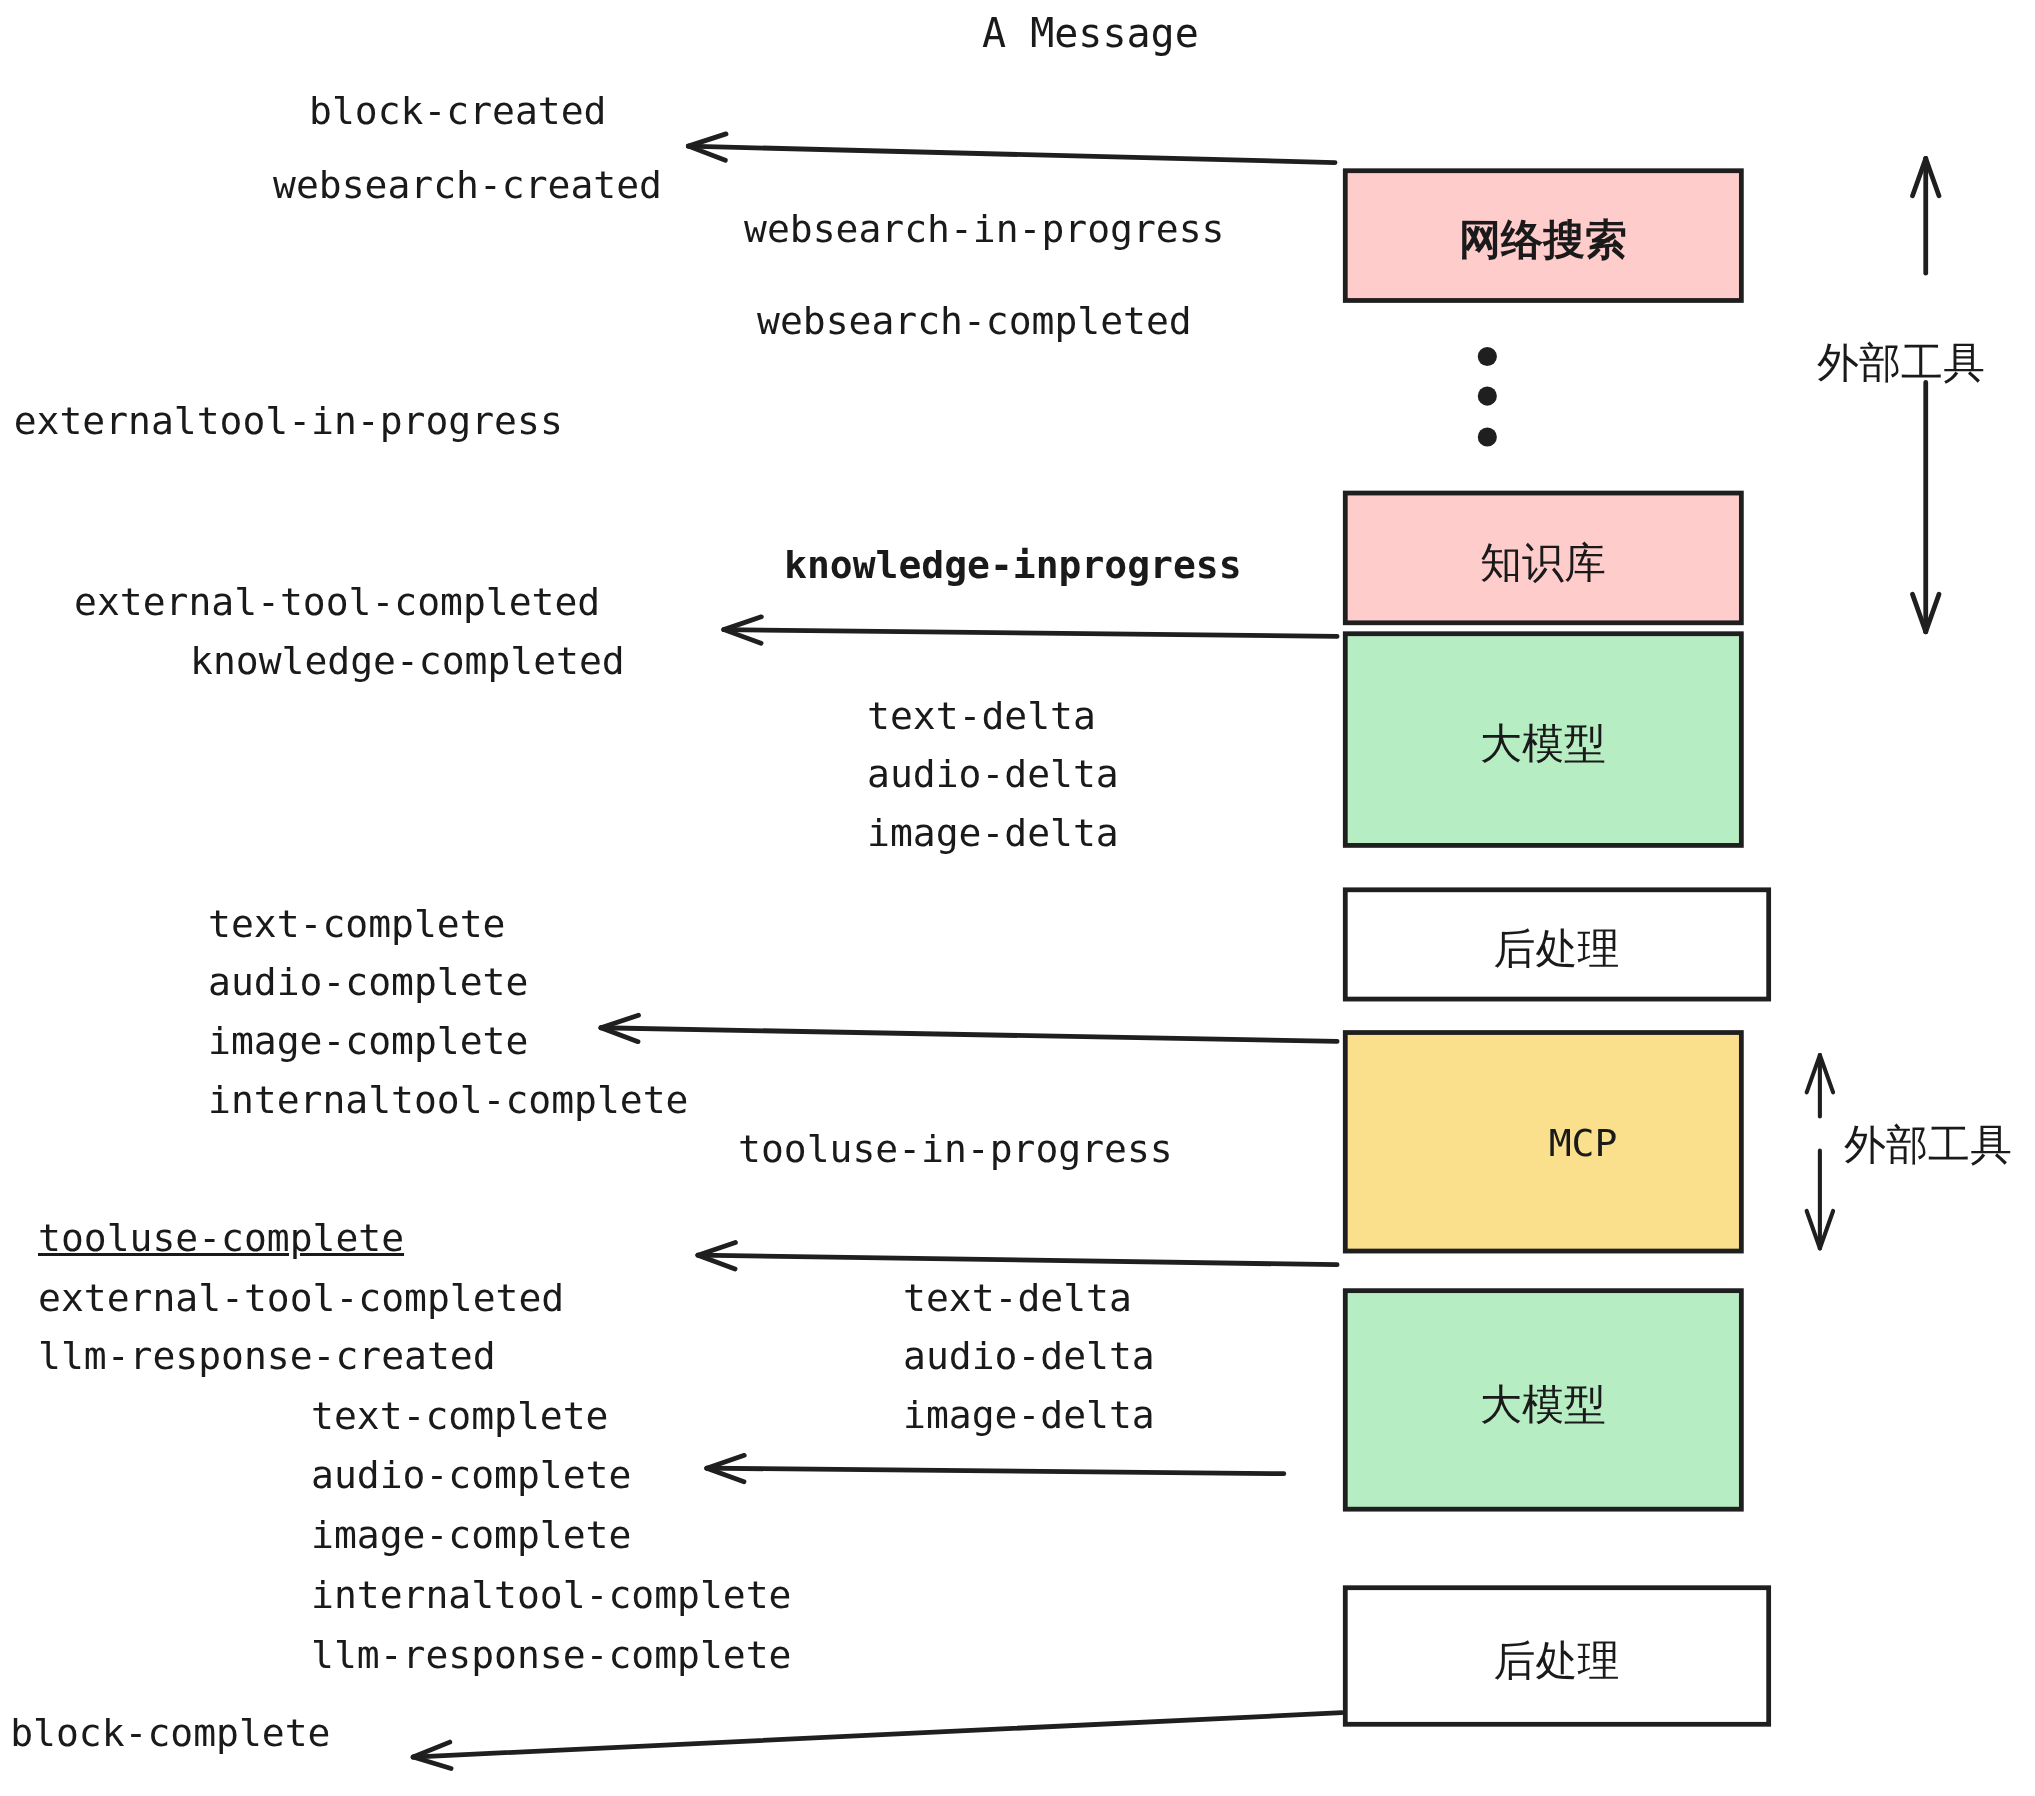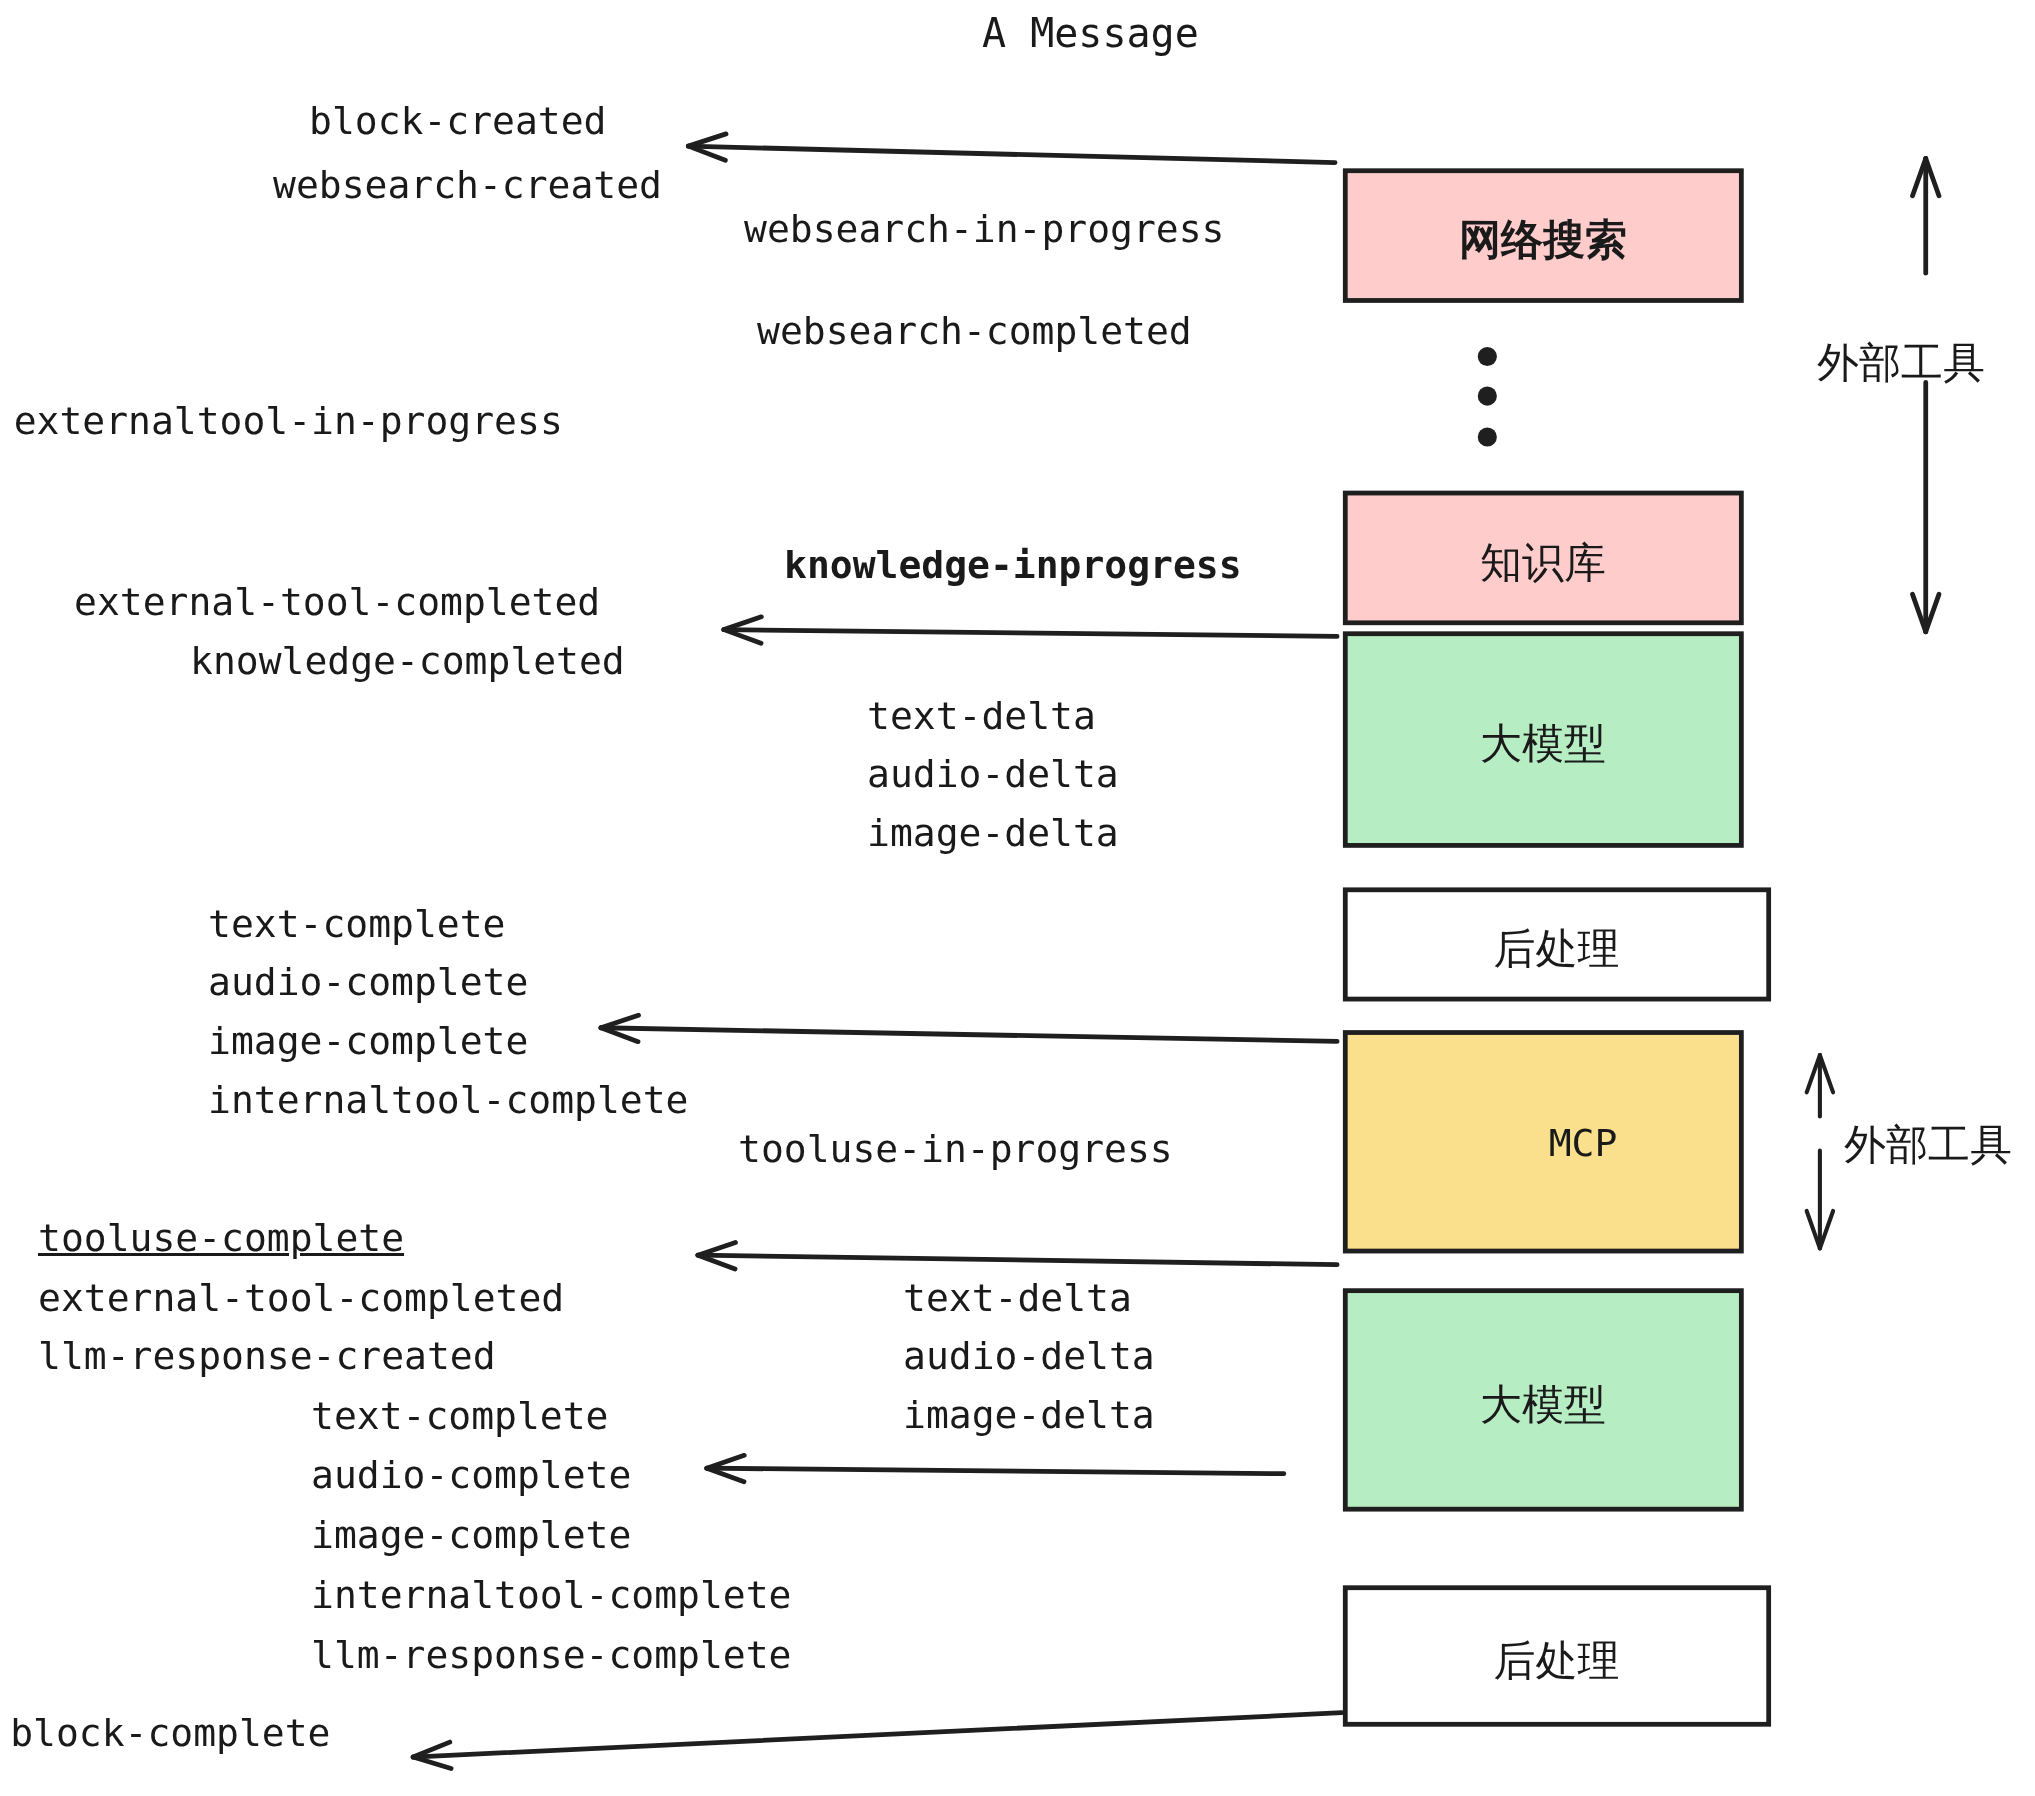--- a/index.html
+++ b/index.html
@@ -129,24 +129,24 @@
         <circle cx="2178" cy="580" r="14" fill="#1f1f1f"></circle>
         <circle cx="2178" cy="640" r="14" fill="#1f1f1f"></circle>
       </g>
   </svg>
 
   <div id="title-layer">
     <div class="title" style="left:982px; top:10.2px;">A Message</div>
   </div>
 
   <div id="events-layer">
-      <div class="evt" style="left: 309px; top: 102px;">block-created</div>
+      <div class="evt" style="left: 309px; top: 92px;">block-created</div>
       <div class="evt" style="left: 273px; top: 166px;">websearch-created</div>
       <div class="evt" style="left: 744px; top: 210px;">websearch-in-progress</div>
-      <div class="evt" style="left: 757px; top: 312px;">websearch-completed</div>
+      <div class="evt" style="left: 757px; top: 302px;">websearch-completed</div>
       <div class="evt" style="left: 13.7px; top: 402px;">externaltool-in-progress</div>
       <div class="evt" style="left: 784px; top: 546px; font-weight: bold;">knowledge-inprogress</div>
       <div class="evt" style="left: 74px; top: 583px;">external-tool-completed</div>
       <div class="evt" style="left: 190px; top: 642px;">knowledge-completed</div>
       <div class="evt" style="left: 867px; top: 697px;">text-delta</div>
       <div class="evt" style="left: 867px; top: 755px;">audio-delta</div>
       <div class="evt" style="left: 867px; top: 814px;">image-delta</div>
       <div class="evt" style="left: 208px; top: 905px;">text-complete</div>
       <div class="evt" style="left: 208px; top: 963px;">audio-complete</div>
       <div class="evt" style="left: 208px; top: 1022px;">image-complete</div>

